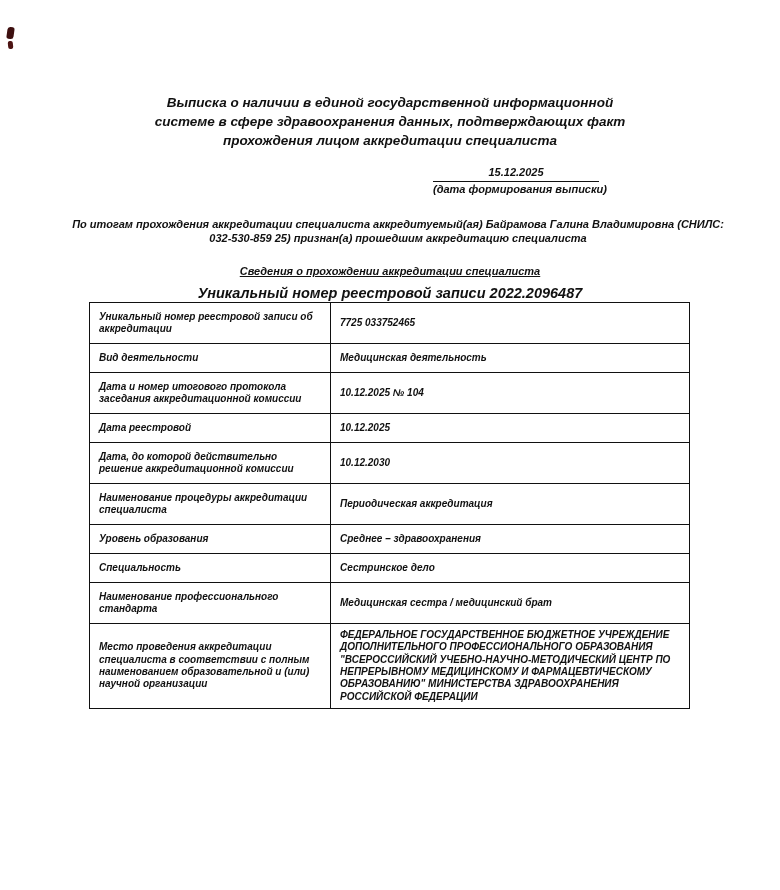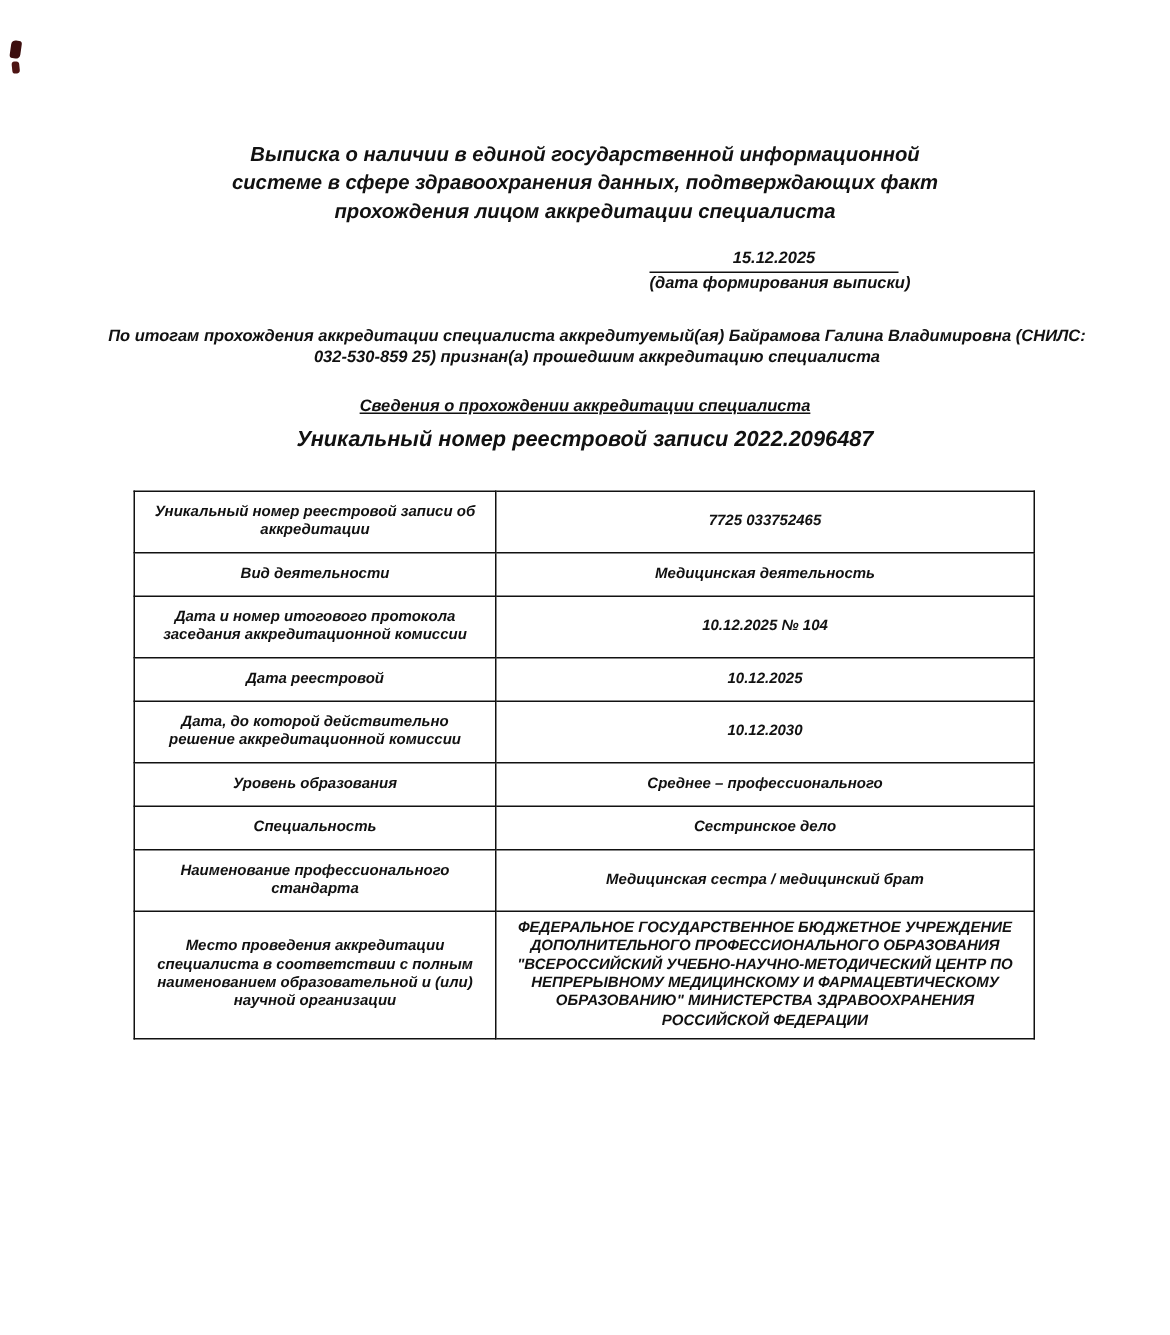--- a/index.html
+++ b/index.html
@@ -96,26 +96,25 @@
     position: absolute;
     top: 285px;
     left: 0;
     right: 0;
     text-align: center;
     font-size: 14.5px;
   }
 
   table.acc-table {
     position: absolute;
-    top: 327px;
+    top: 302px;
     left: 89px;
     width: 601px;
     border-collapse: collapse;
     table-layout: fixed;
-    text-align: center;
   }
   .acc-table td {
     border: 1.5px solid #111111;
     font-size: 10px;
     line-height: 12.4px;
     padding: 3px 9px;
     vertical-align: middle;
     font-weight: bold;
     font-style: italic;
     overflow: hidden;
@@ -169,23 +168,27 @@
         <td class="c2">10.12.2025 № 104</td>
       </tr>
       <tr class="r-short">
         <td class="c1">Дата реестровой</td>
         <td class="c2">10.12.2025</td>
       </tr>
       <tr class="r-tall">
         <td class="c1">Дата, до которой действительно решение аккредитационной комиссии</td>
         <td class="c2">10.12.2030</td>
       </tr>
+      <tr class="r-tall">
+        <td class="c1">Наименование процедуры аккредитации специалиста</td>
+        <td class="c2">Периодическая аккредитация</td>
+      </tr>
       <tr class="r-short">
         <td class="c1">Уровень образования</td>
-        <td class="c2">Среднее – профессионального</td>
+        <td class="c2">Среднее – здравоохранения</td>
       </tr>
       <tr class="r-short">
         <td class="c1">Специальность</td>
         <td class="c2">Сестринское дело</td>
       </tr>
       <tr class="r-tall">
         <td class="c1">Наименование профессионального стандарта</td>
         <td class="c2">Медицинская сестра / медицинский брат</td>
       </tr>
       <tr class="r-xl">

